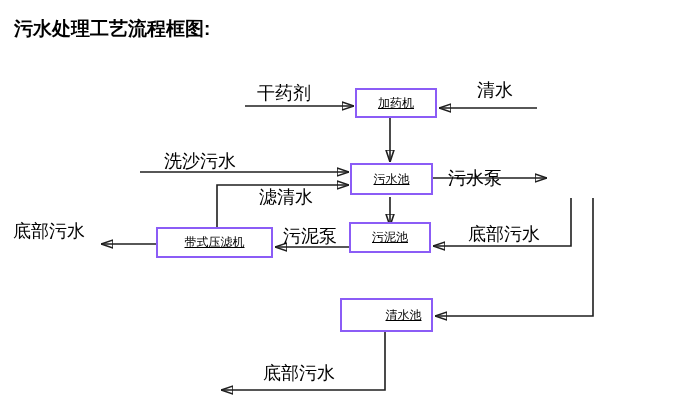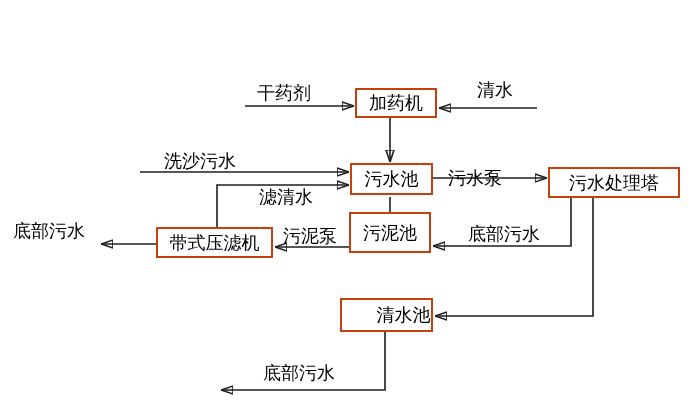--- a/index.html
+++ b/index.html
@@ -26,32 +26,33 @@
     width: 700px; height: 420px;
   }
   #connectors path {
     fill: none;
     stroke: #1f1f1f;
     stroke-width: 1.6;
   }
   .node {
     position: absolute;
     box-sizing: border-box;
-    border: 2px solid #c2410c;
+    border: 2px solid #8b5cf6;
     background: #ffffff;
     display: flex;
     align-items: center;
     justify-content: center;
-    font-size: 18px;
+    font-size: 12px;
     white-space: nowrap;
+    text-decoration: underline;
   }
   #n-dosing { left: 355px; top: 88px;  width: 82px;  height: 30px; }
   #n-sewage { left: 350px; top: 163px; width: 83px;  height: 32px; }
   #n-tower  { left: 548px; top: 167px; width: 132px; height: 31px; }
-  #n-sludge { left: 349px; top: 212px; width: 82px;  height: 41px; }
+  #n-sludge { left: 349px; top: 222px; width: 82px;  height: 31px; }
   #n-belt   { left: 156px; top: 227px; width: 117px; height: 31px; }
   #n-clean  { left: 340px; top: 298px; width: 93px;  height: 34px; padding-left: 34px; }
   .lbl {
     position: absolute;
     font-size: 18px;
     line-height: 20px;
     white-space: nowrap;
   }
   #l-dry        { left: 257px; top: 83px;  }
   #l-cw         { left: 477px; top: 80px;  }
@@ -61,20 +62,21 @@
   #l-sludgepump { left: 283px; top: 226px; }
   #l-bottom     { left: 468px; top: 224px; }
   #l-mud        { left: 13px;  top: 221px; }
   #l-recycle    { left: 263px; top: 363px; }
 </style>
 </head>
 <body>
 
 <div id="canvas">
 
+  <div id="title">污水处理工艺流程框图:</div>
 
   <svg id="connectors" viewBox="0 0 700 420" xmlns="http://www.w3.org/2000/svg">
     <defs>
       <marker id="arr" markerWidth="12" markerHeight="10" refX="12" refY="5" orient="auto" markerUnits="userSpaceOnUse">
         <path d="M0,1 L12,5 L0,9 z" fill="#1f1f1f" stroke="none"></path>
       </marker>
     </defs>
     <path d="M245,106 L354,106" marker-end="url(#arr)"></path>
     <path d="M537,108 L439,108" marker-end="url(#arr)"></path>
     <path d="M390,118 L390,162" marker-end="url(#arr)"></path>
@@ -84,21 +86,20 @@
     <path d="M390,197 L390,226" marker-end="url(#arr)"></path>
     <path d="M571,198 L571,246 L433,246" marker-end="url(#arr)"></path>
     <path d="M593,198 L593,316 L435,316" marker-end="url(#arr)"></path>
     <path d="M349,247 L275,247" marker-end="url(#arr)"></path>
     <path d="M156,244 L101,244" marker-end="url(#arr)"></path>
     <path d="M385,332 L385,390 L221,390" marker-end="url(#arr)"></path>
   </svg>
 
   <div class="node" id="n-dosing">加药机</div>
   <div class="node" id="n-sewage">污水池</div>
-  <div class="node" id="n-tower">污水处理塔</div>
   <div class="node" id="n-sludge">污泥池</div>
   <div class="node" id="n-belt">带式压滤机</div>
   <div class="node" id="n-clean">清水池</div>
 
   <span class="lbl" id="l-dry">干药剂</span>
   <span class="lbl" id="l-cw">清水</span>
   <span class="lbl" id="l-sand">洗沙污水</span>
   <span class="lbl" id="l-pump">污水泵</span>
   <span class="lbl" id="l-filt">滤清水</span>
   <span class="lbl" id="l-sludgepump">污泥泵</span>

